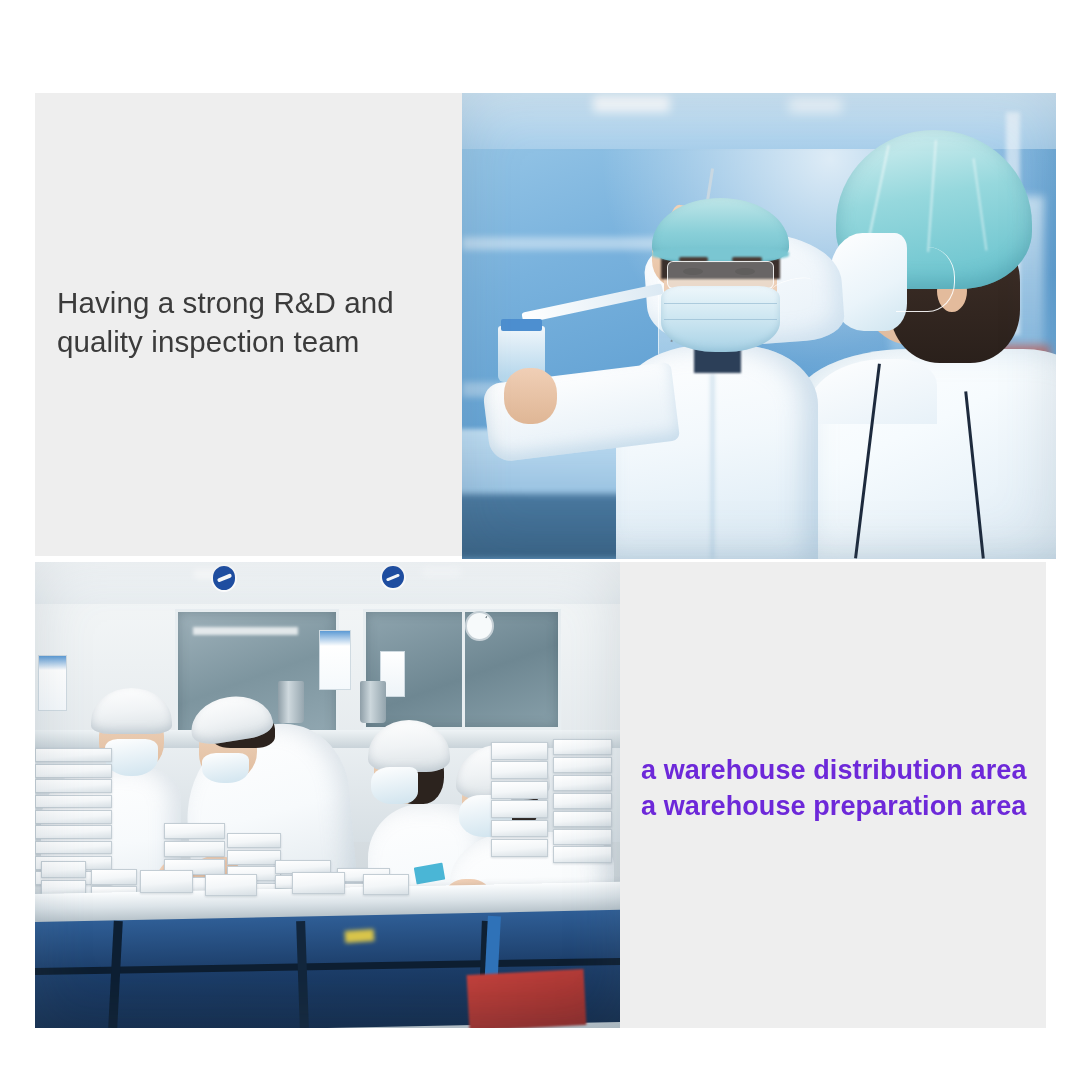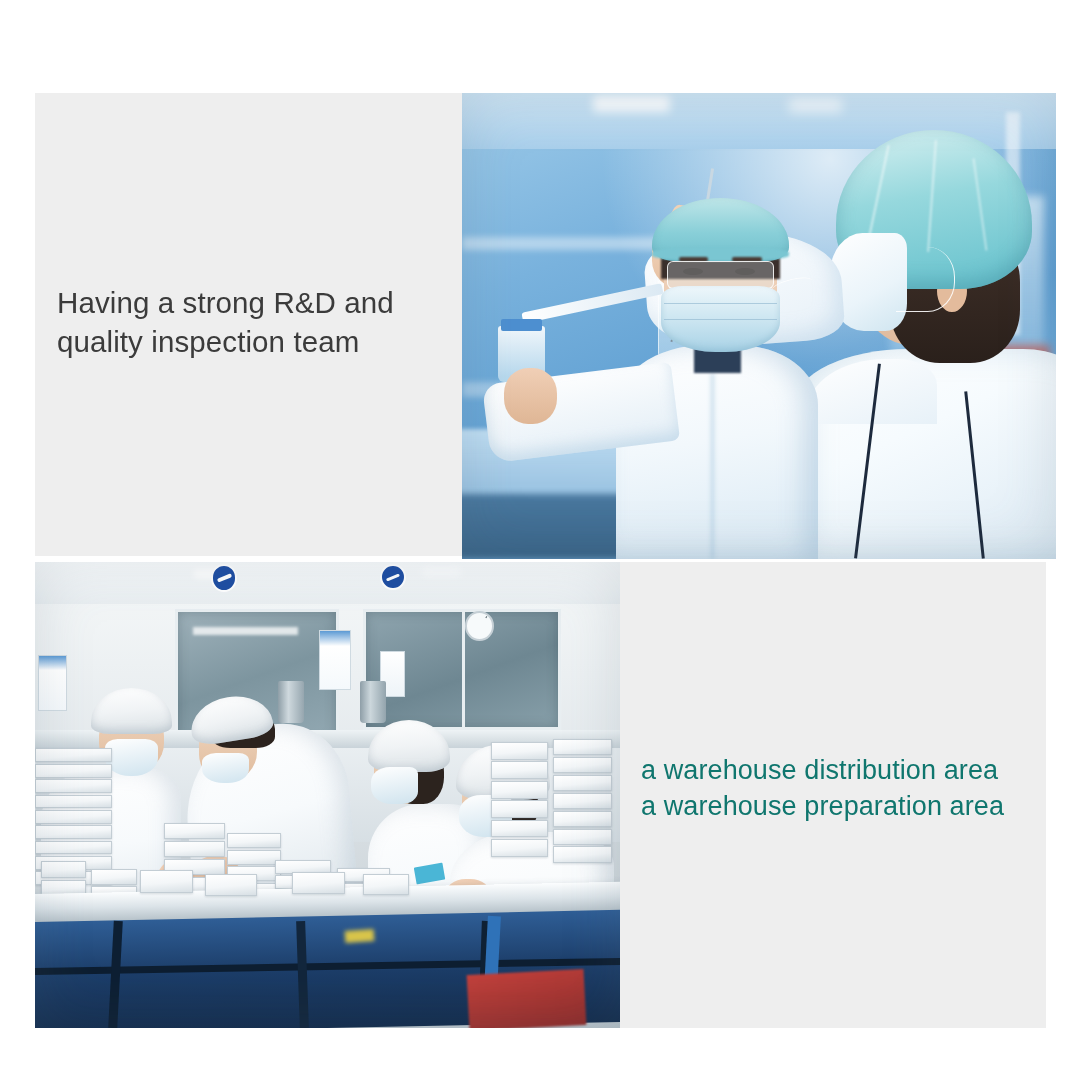--- a/index.html
+++ b/index.html
@@ -75,24 +75,24 @@
     width: 426px;
     height: 466px;
     background: #eeeeee;
   }
 
   .caption-bottom {
     position: absolute;
     left: 641px;
     top: 212px;
     width: 410px;
-    color: #0f766e;
+    color: #6d28d9;
     font-size: 27px;
     line-height: 36px;
-    font-weight: 400;
+    font-weight: 700;
     letter-spacing: 0.1px;
     white-space: pre-line;
   }
 
   .photo-bottom {
     position: absolute;
     left: 35px;
     top: 22px;
     width: 585px;
     height: 466px;

